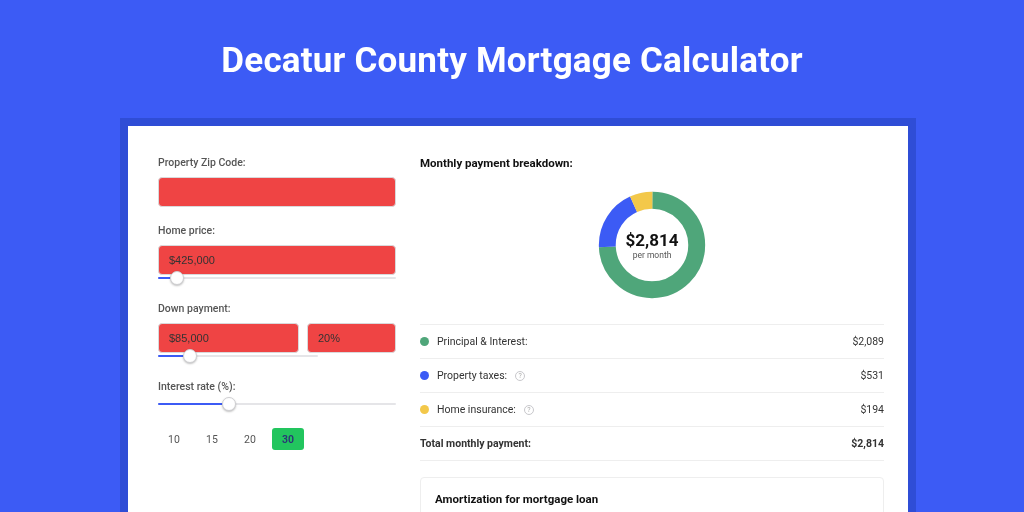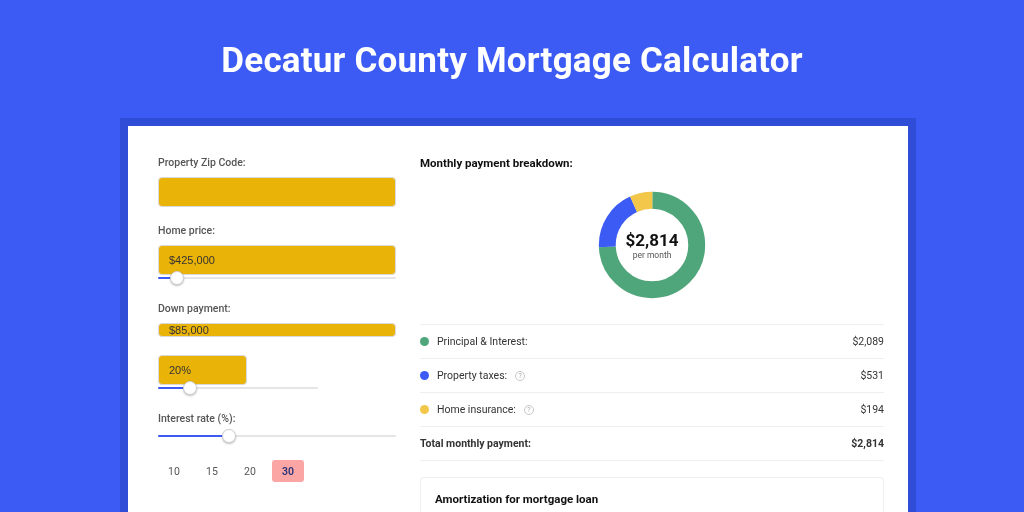--- a/index.html
+++ b/index.html
@@ -41,23 +41,23 @@
   .right-col { flex: 1; padding-left: 0; }
   .small-label { font-size: 10.5px; color: #555; font-weight: 480; margin-bottom: 8px; }
   .input {
     width: 100%;
     height: 30px;
     border: 1px solid #d9d9db;
     border-radius: 4px;
     font-size: 11px;
     color: #333;
     padding: 0 10px;
-    background: #eab308;
-  }
-  .row { display: flex; gap: 18px; flex-direction: column; }
+    background: #ef4444;
+  }
+  .row { display: flex; gap: 8px; }
   .row .input.wide { flex: 1; }
   .row .input.narrow { width: 89px; }
   .slider-wrap { position: relative; height: 12px; margin-top: -2px; }
   .slider-track {
     position: absolute; left: 0; right: 0; top: 4px;
     height: 2px; background: #e5e5e8; border-radius: 2px;
   }
   .slider-fill {
     position: absolute; left: 0; top: 4px;
     height: 2px; background: #3c5bf5; border-radius: 2px;
@@ -67,21 +67,21 @@
     width: 14px; height: 14px; border-radius: 50%;
     background: #fff; border: 1px solid #cfcfd2; box-shadow: 0 1px 2px rgba(0,0,0,0.25);
     transform: translateX(-50%);
   }
   .group { margin-bottom: 17px; }
   .periods { display: flex; gap: 6px; }
   .period {
     width: 32px; height: 22px; display: flex; align-items: center; justify-content: center;
     font-size: 10.5px; color: #555; border-radius: 3px; cursor: pointer;
   }
-  .period.on { background: #fca5a5; color: #2a3377; font-weight: 600; }
+  .period.on { background: #22c55e; color: #2a3377; font-weight: 600; }
 
   .section-title { font-size: 11.5px; font-weight: 700; color: #111; margin-bottom: 10px; }
   .donut-wrap { display: flex; justify-content: center; padding: 6px 0 6px 0; }
   .donut { position: relative; width: 118px; height: 118px; }
   .donut svg { width: 100%; height: 100%; }
   .donut-center {
     position: absolute; inset: 0;
     display: flex; flex-direction: column; align-items: center; justify-content: center;
   }
   .donut-amount { font-size: 17px; font-weight: 700; color: #111; }

